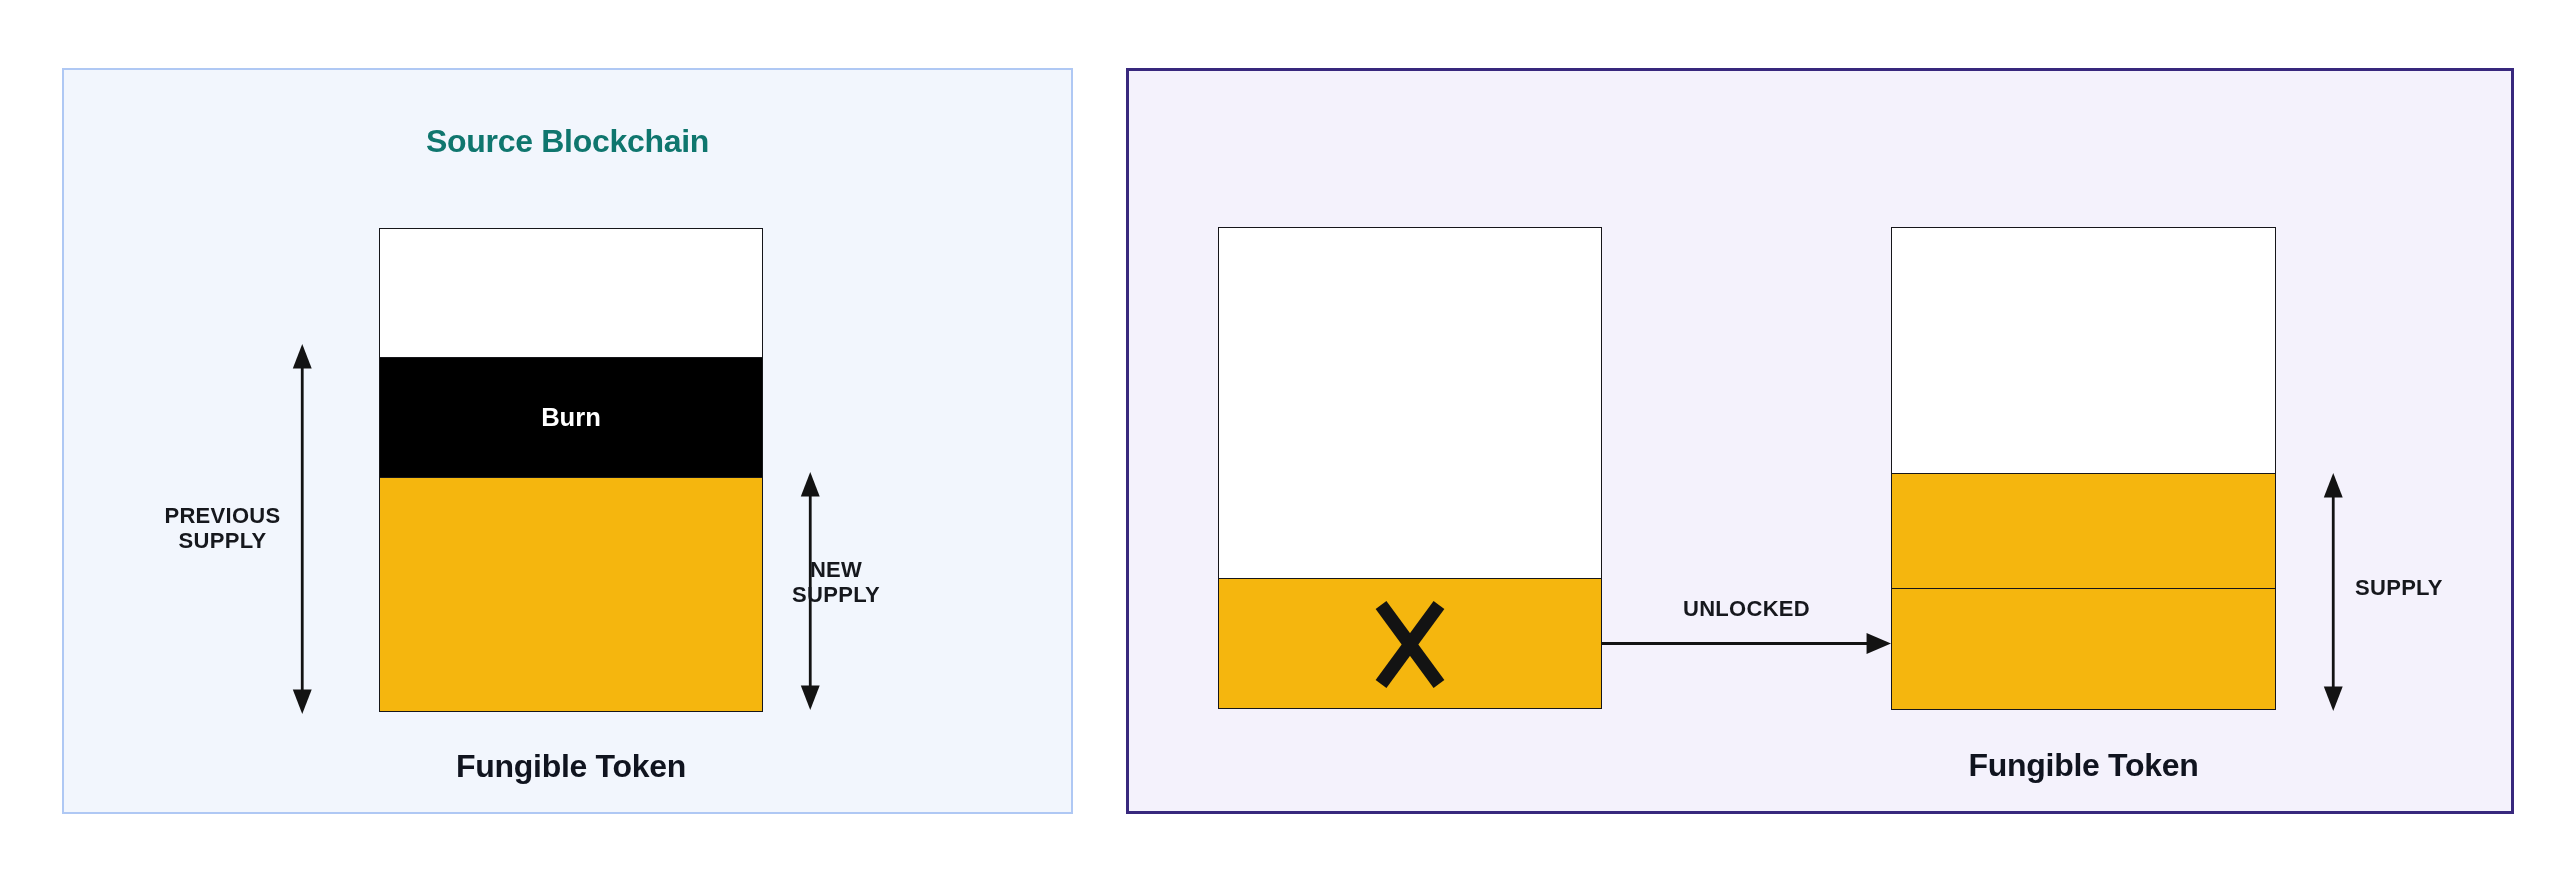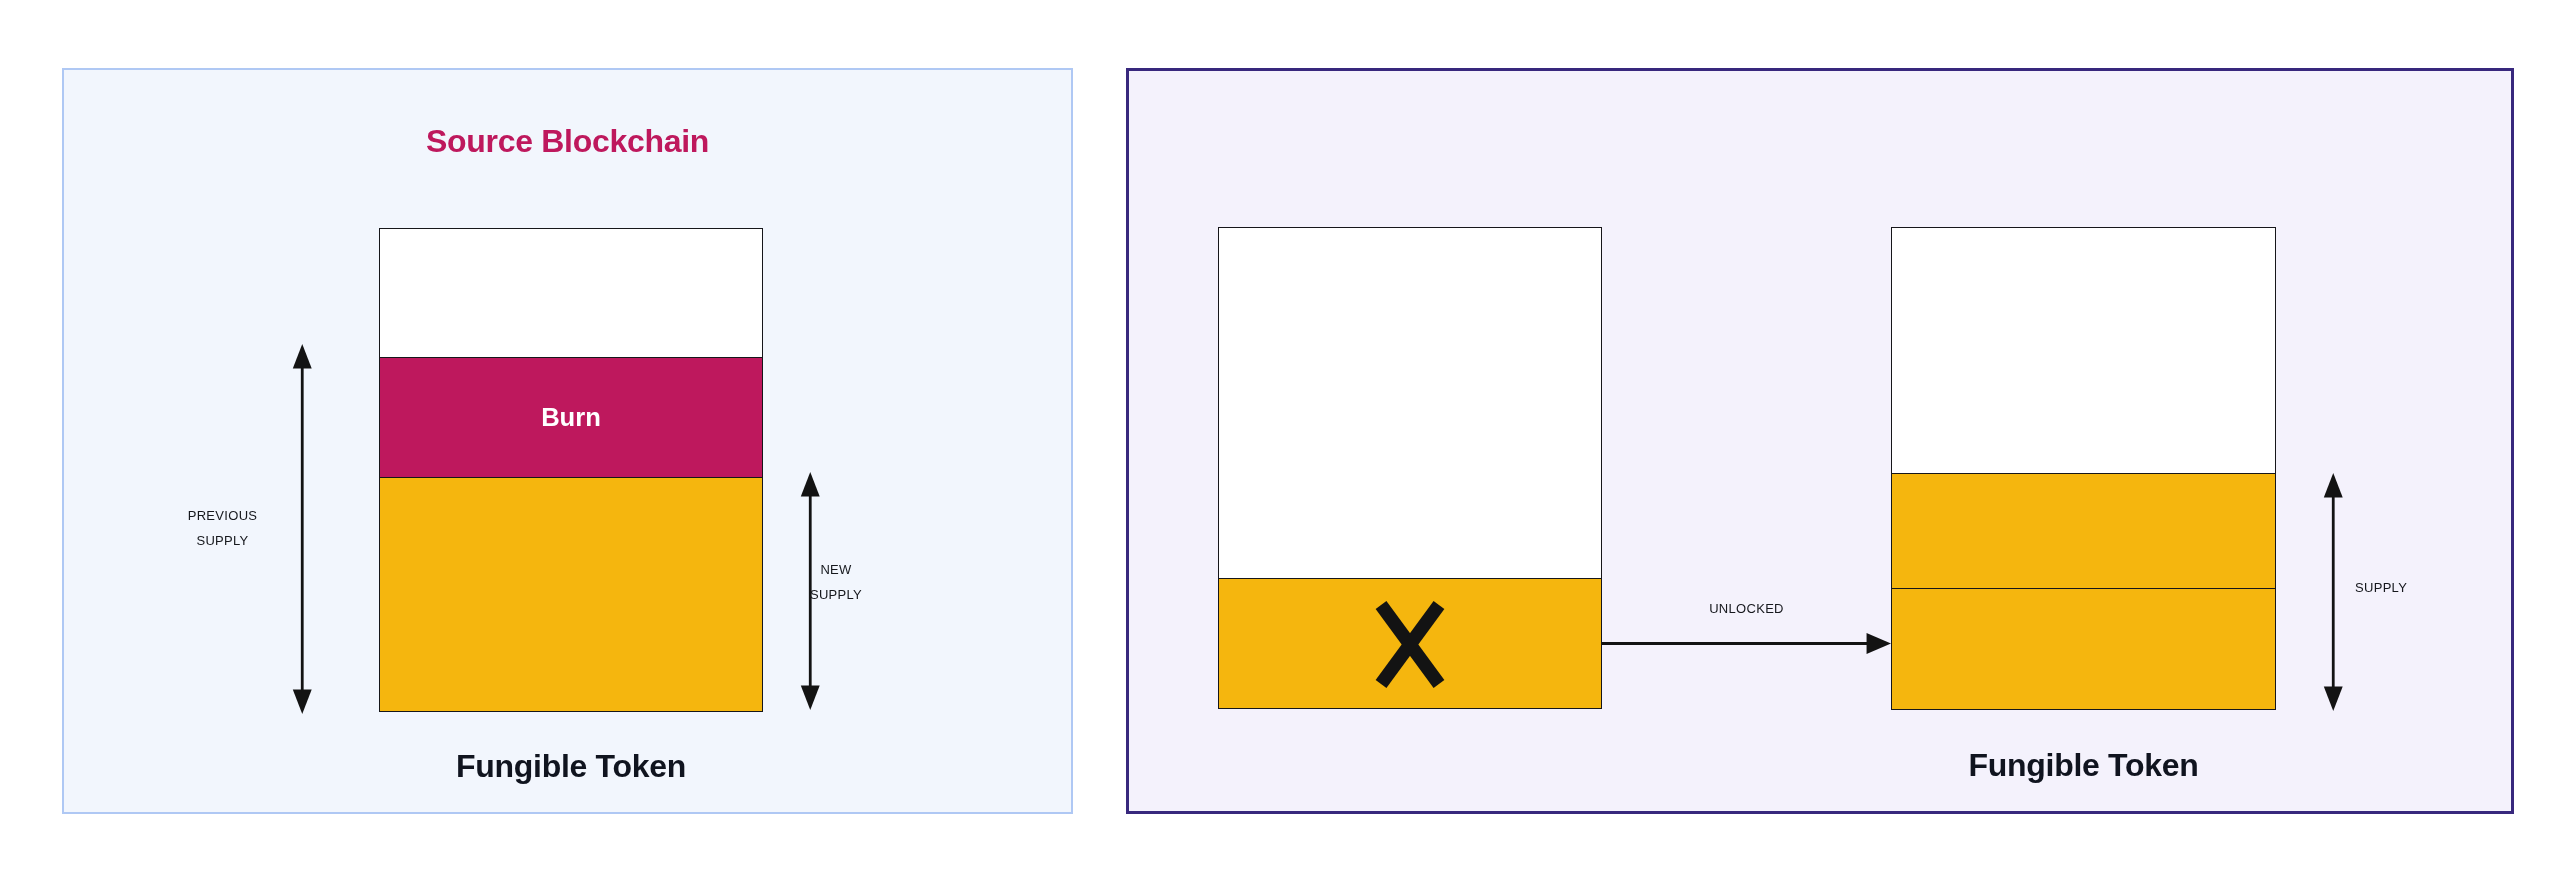--- a/index.html
+++ b/index.html
@@ -2,30 +2,30 @@
 <html style="font-size:9px"><head>
 <meta charset="utf-8">
 <style>
   html,body{margin:0;padding:0;background:#ffffff;}
   body{width:2576px;height:881px;position:relative;overflow:hidden;
        font-family:"Liberation Sans","DejaVu Sans",sans-serif;color:#131722;}
   .panel{position:absolute;top:68px;box-sizing:border-box;}
   .panel-source{left:62px;width:1011px;height:746px;background:#f2f6fd;border:2.2px solid #afc8f4;}
   .panel-destination{left:1126px;width:1388px;height:746px;background:#f4f2fc;border:3.9px solid #38287d;}
   .panel-title{position:absolute;left:0;top:53px;width:100%;text-align:center;
-               font-size:32px;font-weight:700;color:#be185d;letter-spacing:-0.3px;}
+               font-size:32px;font-weight:700;color:#0f766e;letter-spacing:-0.3px;}
   .bar{position:absolute;box-sizing:border-box;border:1.7px solid #16161a;display:flex;flex-direction:column;}
   .seg{box-sizing:border-box;width:100%;display:flex;align-items:center;justify-content:center;}
   .seg-line{border-top:1.7px solid #16161a;}
   .seg-white{background:#ffffff;}
-  .seg-burn{background:#be185d;}
+  .seg-burn{background:#000000;}
   .seg-yellow{background:#f5b60e;}
   .burn-label{color:#ffffff;font-size:25.6px;font-weight:600;}
   .bar-caption{position:absolute;text-align:center;font-size:32px;font-weight:700;color:#10141f;letter-spacing:-0.3px;}
-  .small-label{position:absolute;text-align:center;font-size:13px;font-weight:400;
+  .small-label{position:absolute;text-align:center;font-size:22px;font-weight:700;
                color:#16181d;line-height:24.5px;letter-spacing:0.3px;}
   svg.arrow{position:absolute;}
   svg.arrow line{stroke:#131313;stroke-width:5;}
   svg.arrow polygon{fill:#131313;}
   svg.xmark line{stroke:#131313;stroke-width:24;}
 </style>
 </head>
 <body>
 
 <div class="panel panel-source">

